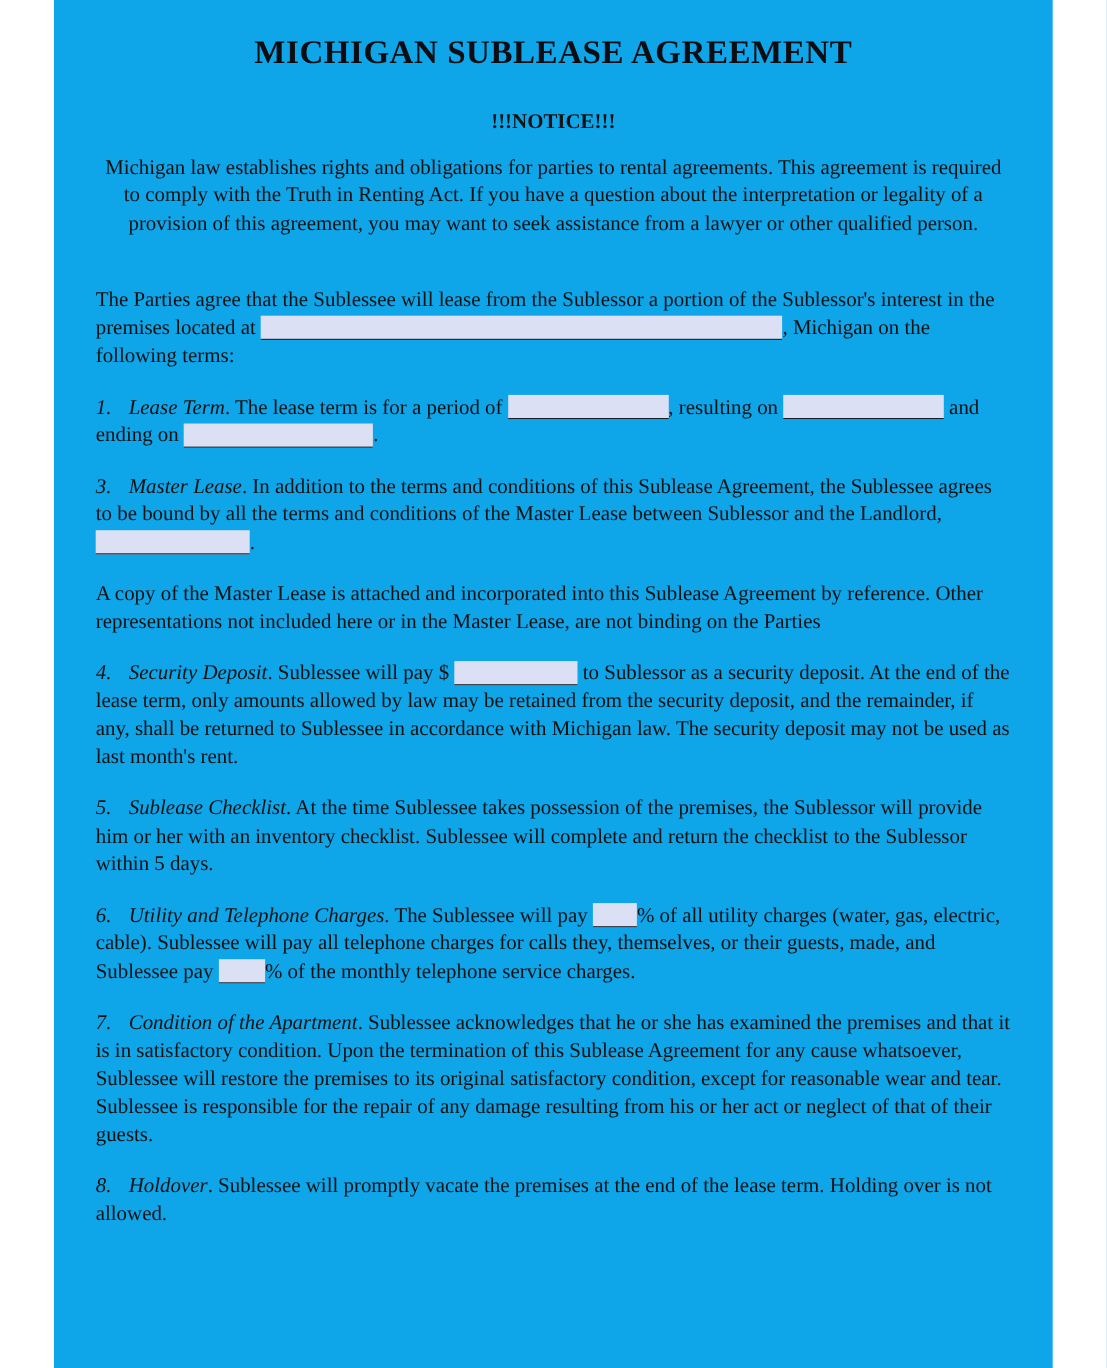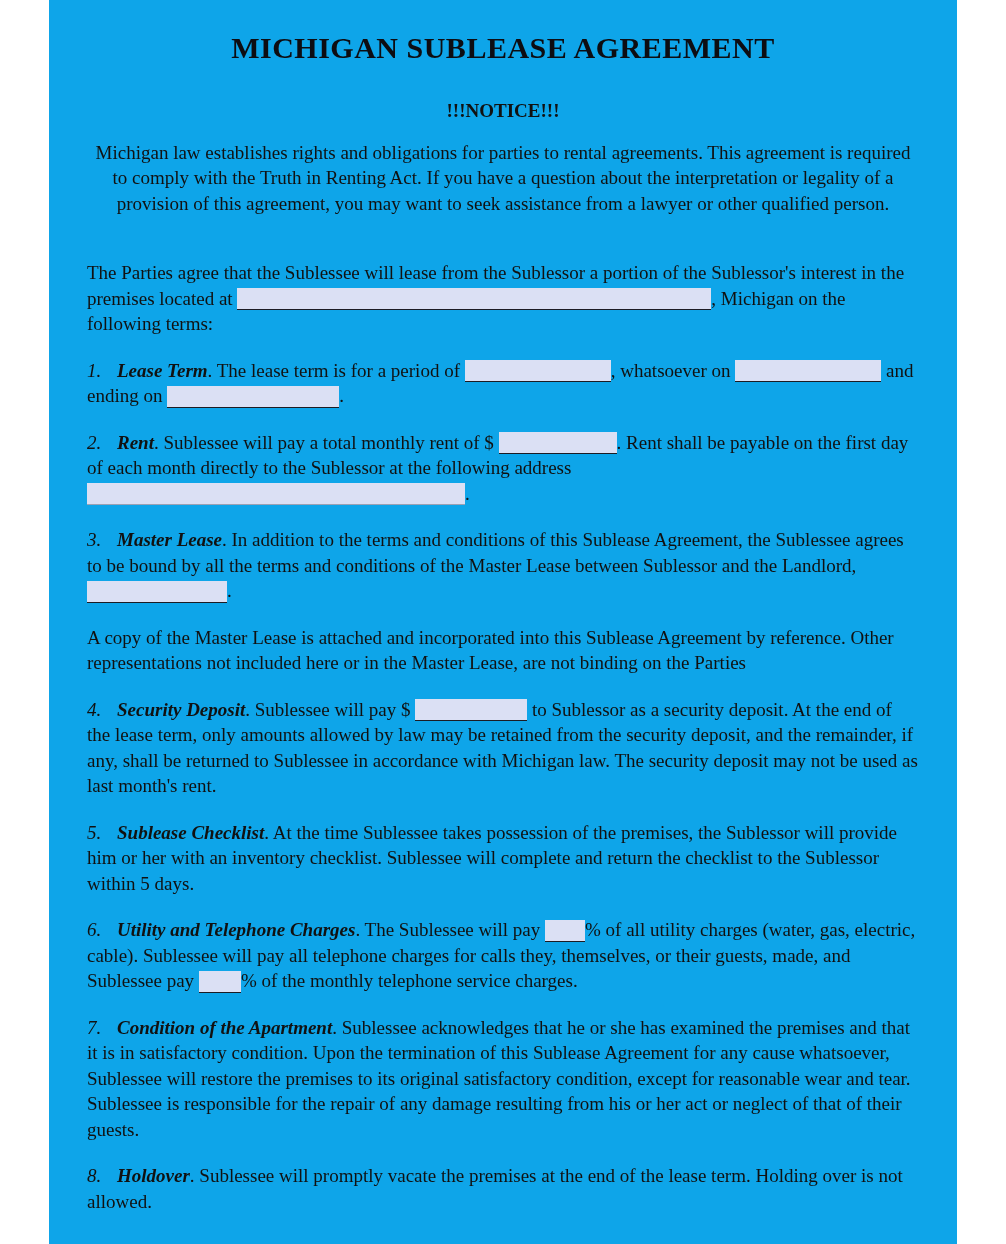--- a/index.html
+++ b/index.html
@@ -35,21 +35,21 @@
     font-weight: normal;
     margin-bottom: 44px;
   }
   p.para { margin-bottom: 21px; }
   .num {
     display: inline-block;
     width: 30px;
     font-style: italic;
   }
   .head {
-    font-weight: bold;
+    font-weight: normal;
     font-style: italic;
   }
   .blank {
     display: inline-block;
     height: 1.15em;
     vertical-align: -0.3em;
     background: #dbe0f4;
     border-bottom: 1px solid #9aa1b4;
   }
   .blank.dark { border-bottom: 1.6px solid #1c1c24; }
@@ -60,23 +60,22 @@
 <div class="doc">
 
   <h1 class="doc-title">MICHIGAN SUBLEASE AGREEMENT</h1>
 
   <p class="notice-h">!!!NOTICE!!!</p>
   <p class="notice-b">Michigan law establishes rights and obligations for parties to rental agreements. This agreement is required to comply with the Truth in Renting Act. If you have a question about the interpretation or legality of a provision of this agreement, you may want to seek assistance from a lawyer or other qualified person.</p>
 
 
   <p class="para"><span>The Parties agree that the Sublessee will lease from the Sublessor a portion of the Sublessor's interest in the premises located at </span><span class="blank dark" style="width:474px"></span><span>, Michigan on the following terms:</span></p>
 
-  <p class="para"><span class="num">1.</span><span class="head">Lease Term</span><span>. The lease term is for a period of </span><span class="blank dark" style="width:146px"></span><span>, whatsoever on </span><span class="blank dark" style="width:146px"></span><span> and ending on </span><span class="blank dark" style="width:172px"></span><span>.</span></p>
+  <p class="para"><span class="num">1.</span><span class="head">Lease Term</span><span>. The lease term is for a period of </span><span class="blank dark" style="width:146px"></span><span>, resulting on </span><span class="blank dark" style="width:146px"></span><span> and ending on </span><span class="blank dark" style="width:172px"></span><span>.</span></p>
 
-  <p class="para"><span class="num">2.</span><span class="head">Rent</span><span>. Sublessee will pay a total monthly rent of $ </span><span class="blank dark" style="width:118px"></span><span>. Rent shall be payable on the first day of each month directly to the Sublessor at the following address </span><span class="blank" style="width:378px"></span><span>.</span></p>
 
   <p class="para"><span class="num">3.</span><span class="head">Master Lease</span><span>. In addition to the terms and conditions of this Sublease Agreement, the Sublessee agrees to be bound by all the terms and conditions of the Master Lease between Sublessor and the Landlord, </span><span class="blank dark" style="width:140px"></span><span>.</span></p>
 
   <p class="para">A copy of the Master Lease is attached and incorporated into this Sublease Agreement by reference. Other representations not included here or in the Master Lease, are not binding on the Parties</p>
 
   <p class="para"><span class="num">4.</span><span class="head">Security Deposit</span><span>. Sublessee will pay $ </span><span class="blank dark" style="width:112px"></span><span> to Sublessor as a security deposit. At the end of the lease term, only amounts allowed by law may be retained from the security deposit, and the remainder, if any, shall be returned to Sublessee in accordance with Michigan law. The security deposit may not be used as last month's rent.</span></p>
 
   <p class="para"><span class="num">5.</span><span class="head">Sublease Checklist</span><span>. At the time Sublessee takes possession of the premises, the Sublessor will provide him or her with an inventory checklist. Sublessee will complete and return the checklist to the Sublessor within 5 days.</span></p>
 
   <p class="para"><span class="num">6.</span><span class="head">Utility and Telephone Charges</span><span>. The Sublessee will pay </span><span class="blank dark" style="width:40px"></span><span>% of all utility charges (water, gas, electric, cable). Sublessee will pay all telephone charges for calls they, themselves, or their guests, made, and Sublessee pay </span><span class="blank dark" style="width:42px"></span><span>% of the monthly telephone service charges.</span></p>

